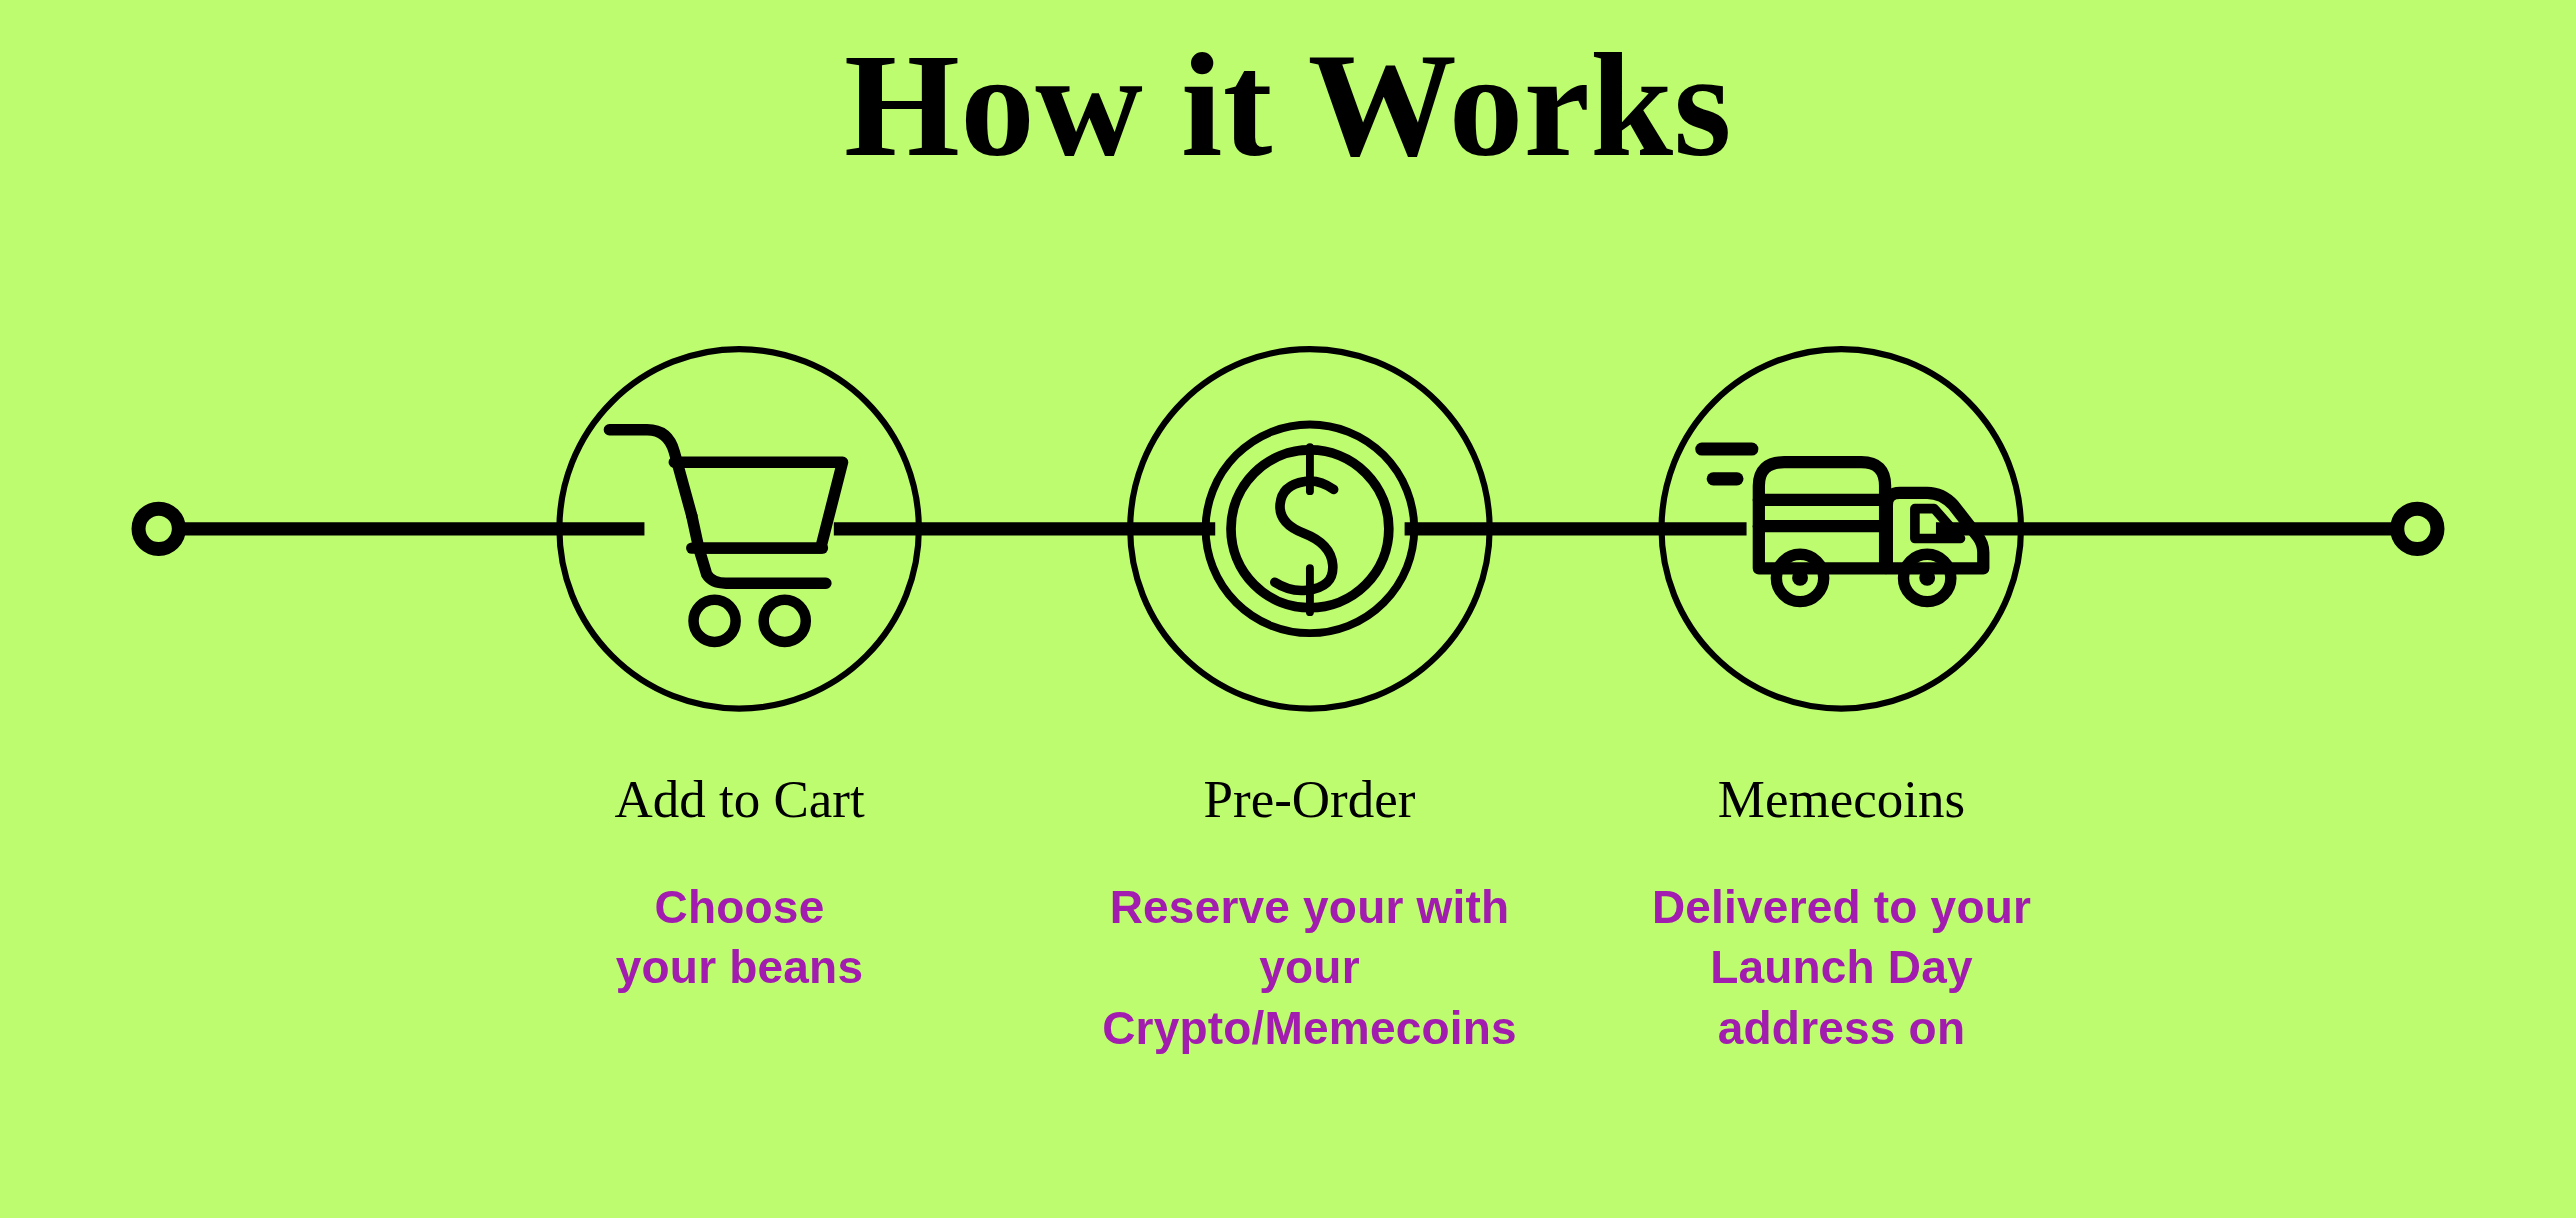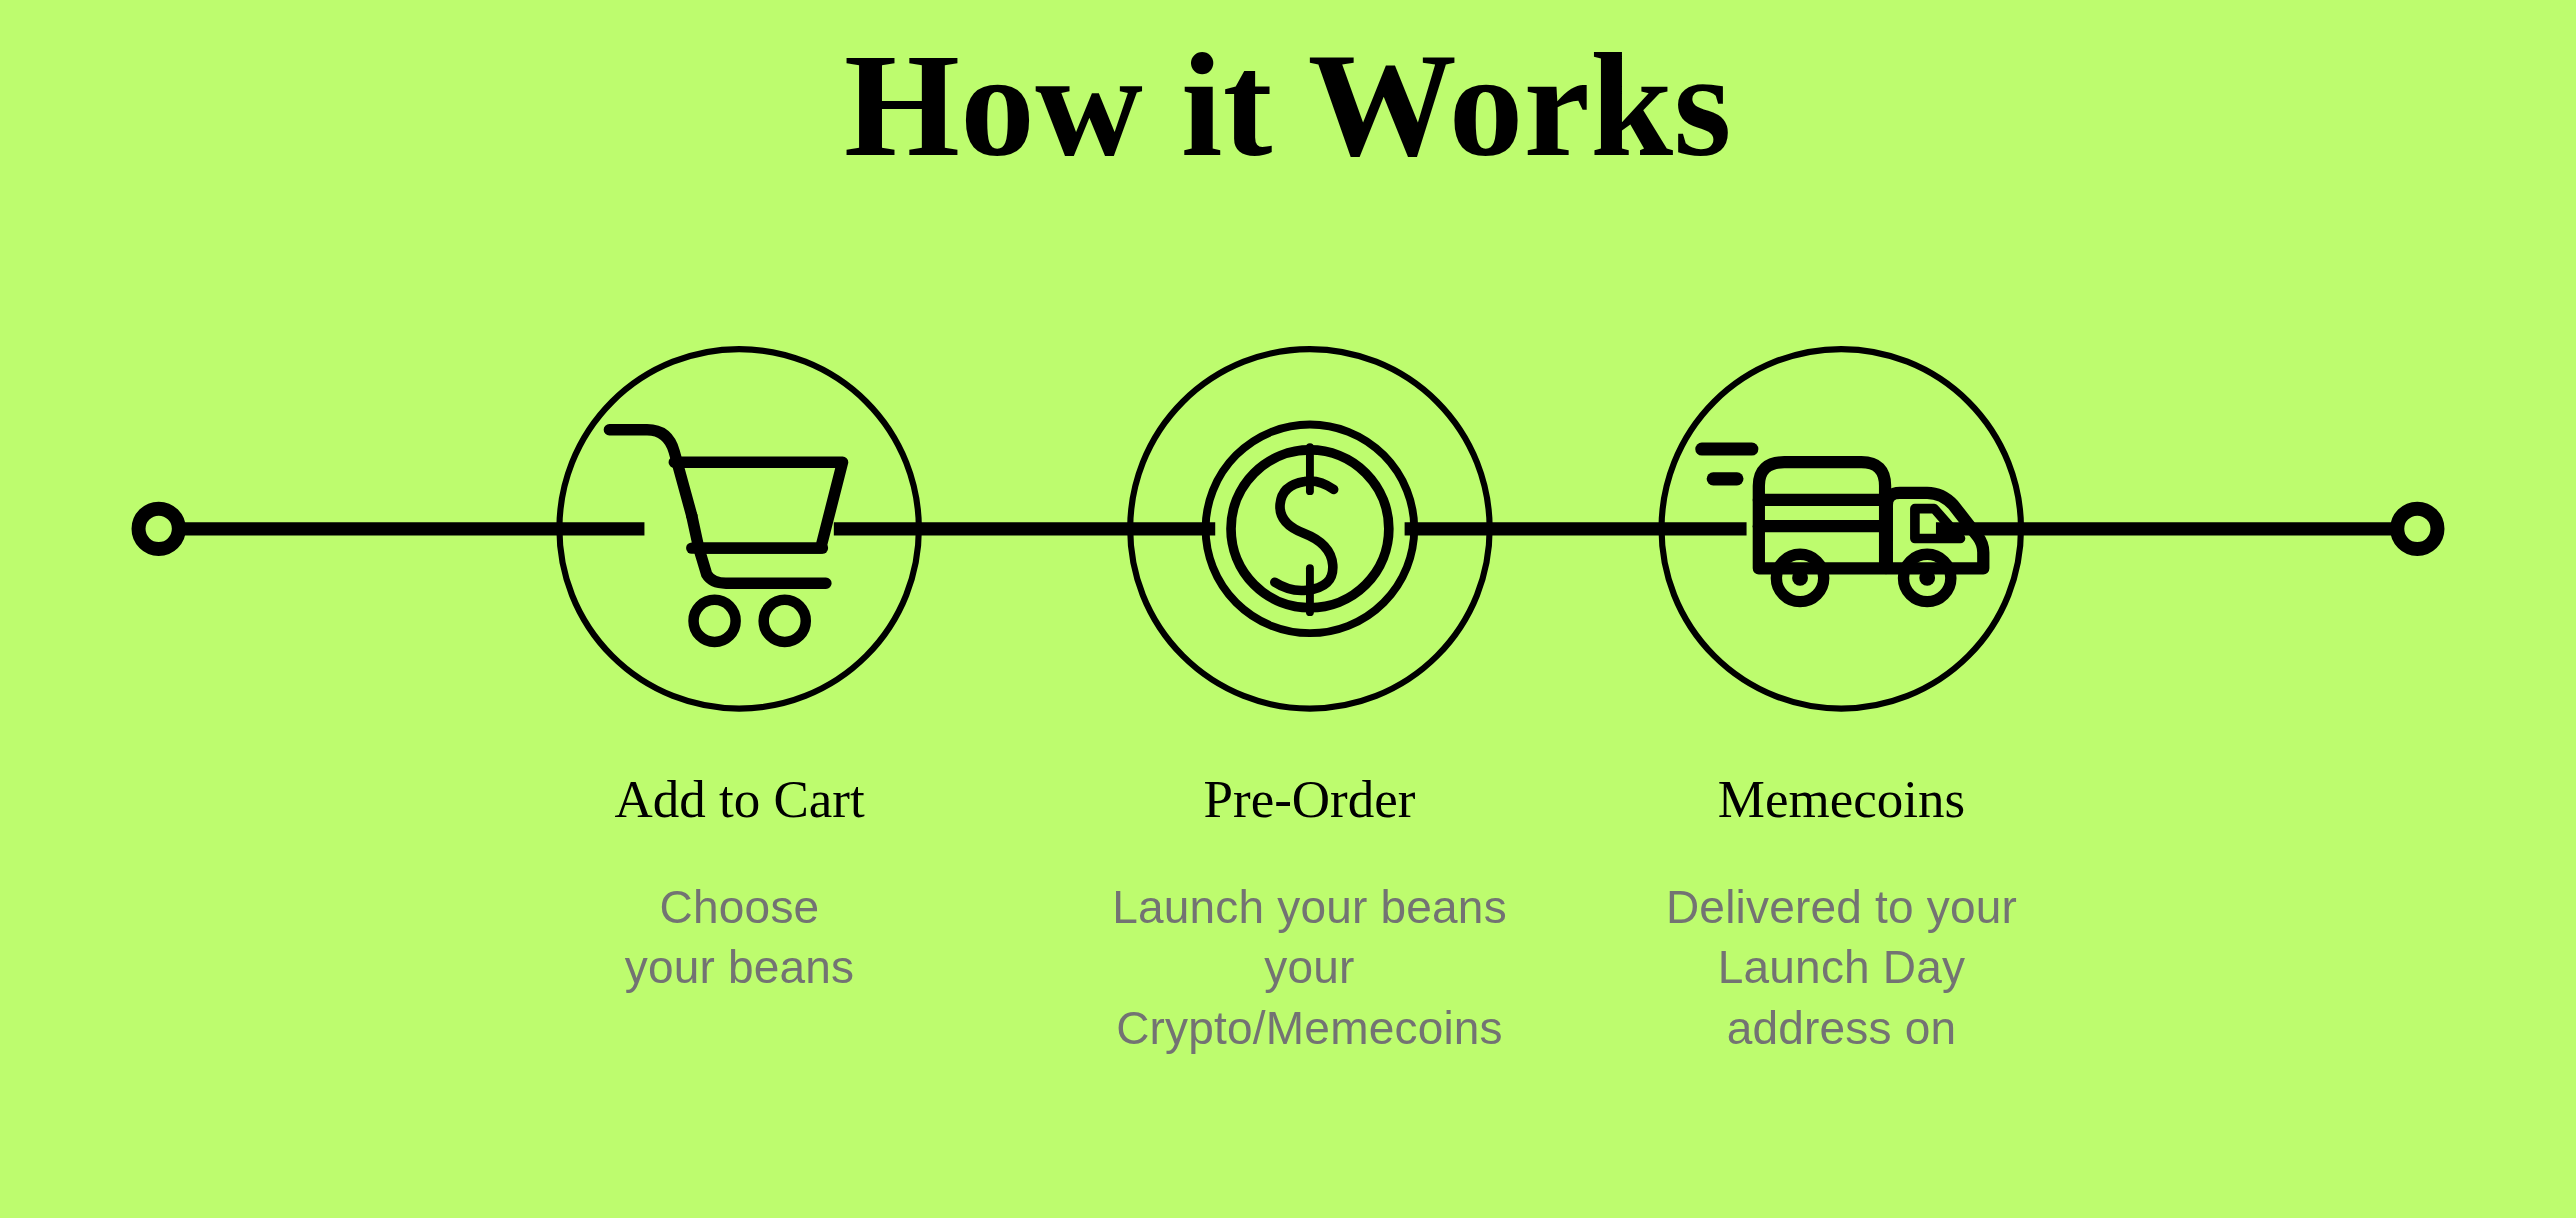--- a/index.html
+++ b/index.html
@@ -72,24 +72,24 @@
     font-weight: 400;
     font-size: 53px;
     line-height: 1.05;
     color: #000000;
     white-space: nowrap;
   }
 
   .step-desc {
     margin-top: 49px;
     font-family: "Liberation Sans", "DejaVu Sans", sans-serif;
-    font-weight: 400;
+    font-weight: 700;
     font-size: 46px;
     line-height: 1.32;
-    color: #737373;
+    color: #a21caf;
     letter-spacing: 0.2px;
   }
   .step-desc .ln { display: block; }
 </style>
 </head>
 <body>
 
 <div id="stage">
 
   <div class="title">How it Works</div>
@@ -167,21 +167,21 @@
       <div class="step-label">Add to Cart</div>
       <div class="step-desc">
         <span class="ln">Choose</span>
         <span class="ln">your beans</span>
       </div>
     </div>
 
     <div class="step-col c2">
       <div class="step-label">Pre-Order</div>
       <div class="step-desc">
-        <span class="ln">Launch your beans</span>
+        <span class="ln">Reserve your with</span>
         <span class="ln">your</span>
         <span class="ln">Crypto/Memecoins</span>
       </div>
     </div>
 
     <div class="step-col c3">
       <div class="step-label">Memecoins</div>
       <div class="step-desc">
         <span class="ln">Delivered to your</span>
         <span class="ln">Launch Day</span>

